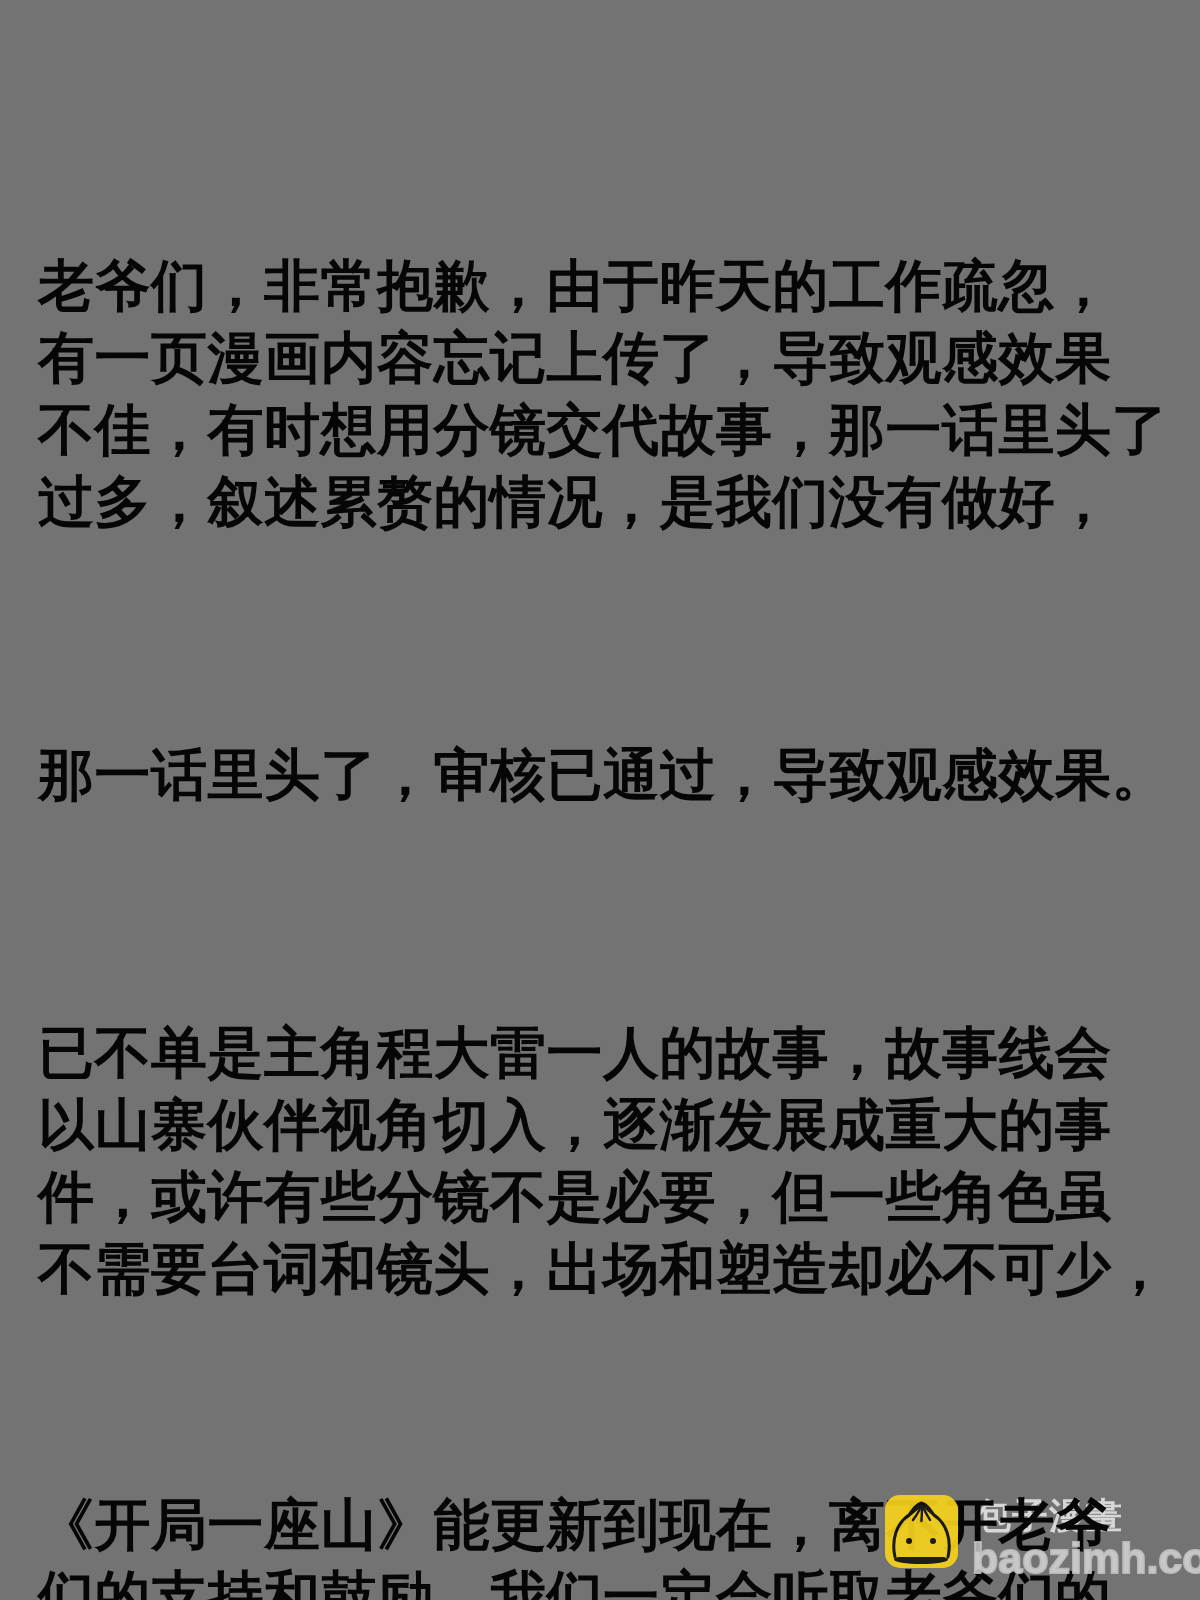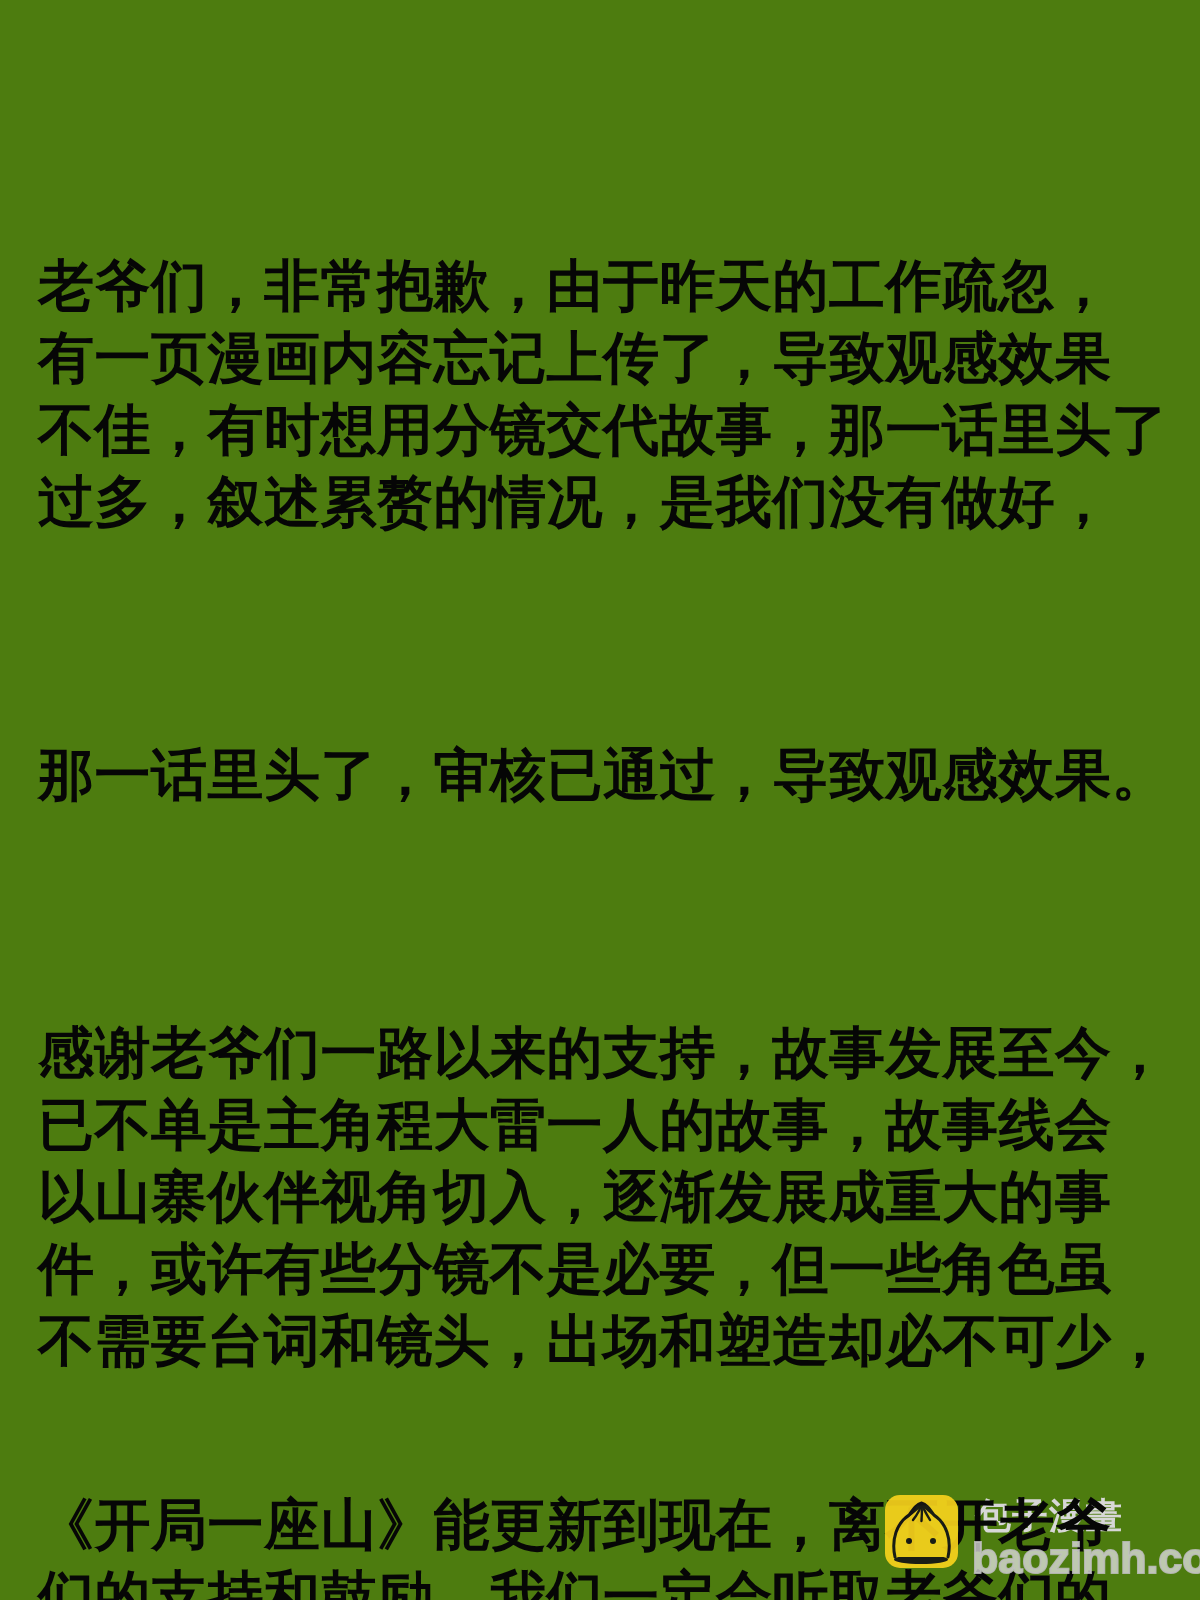--- a/index.html
+++ b/index.html
@@ -1,19 +1,19 @@
 <!DOCTYPE html>
 <html><head>
 <meta charset="utf-8">
 <style>
   html,body{margin:0;padding:0;background:#ffffff;}
   .page{
     position:relative;
     width:1200px;height:1600px;
-    background:#4d7c0f;
+    background:#737373;
     overflow:hidden;
     font-family:"Liberation Sans","DejaVu Sans",sans-serif;
   }
   .notice-para{
     position:absolute;
     left:38px;
     width:1150px;
     font-size:56px;
     line-height:72px;
     font-weight:700;
@@ -66,21 +66,20 @@
     <div class="tline">有一页漫画内容忘记上传了，导致观感效果</div>
     <div class="tline">不佳，有时想用分镜交代故事，那一话里头了</div>
     <div class="tline">过多，叙述累赘的情况，是我们没有做好，</div>
   </div>
 
   <div class="notice-para p2">
     <div class="tline">那一话里头了，审核已通过，导致观感效果。</div>
   </div>
 
   <div class="notice-para p3">
-    <div class="tline">感谢老爷们一路以来的支持，故事发展至今，</div>
     <div class="tline">已不单是主角程大雷一人的故事，故事线会</div>
     <div class="tline">以山寨伙伴视角切入，逐渐发展成重大的事</div>
     <div class="tline">件，或许有些分镜不是必要，但一些角色虽</div>
     <div class="tline">不需要台词和镜头，出场和塑造却必不可少，</div>
   </div>
 
   <div class="notice-para p4">
     <div class="tline">《开局一座山》能更新到现在，离不开老爷</div>
     <div class="tline">们的支持和鼓励，我们一定会听取老爷们的</div>
   </div>

